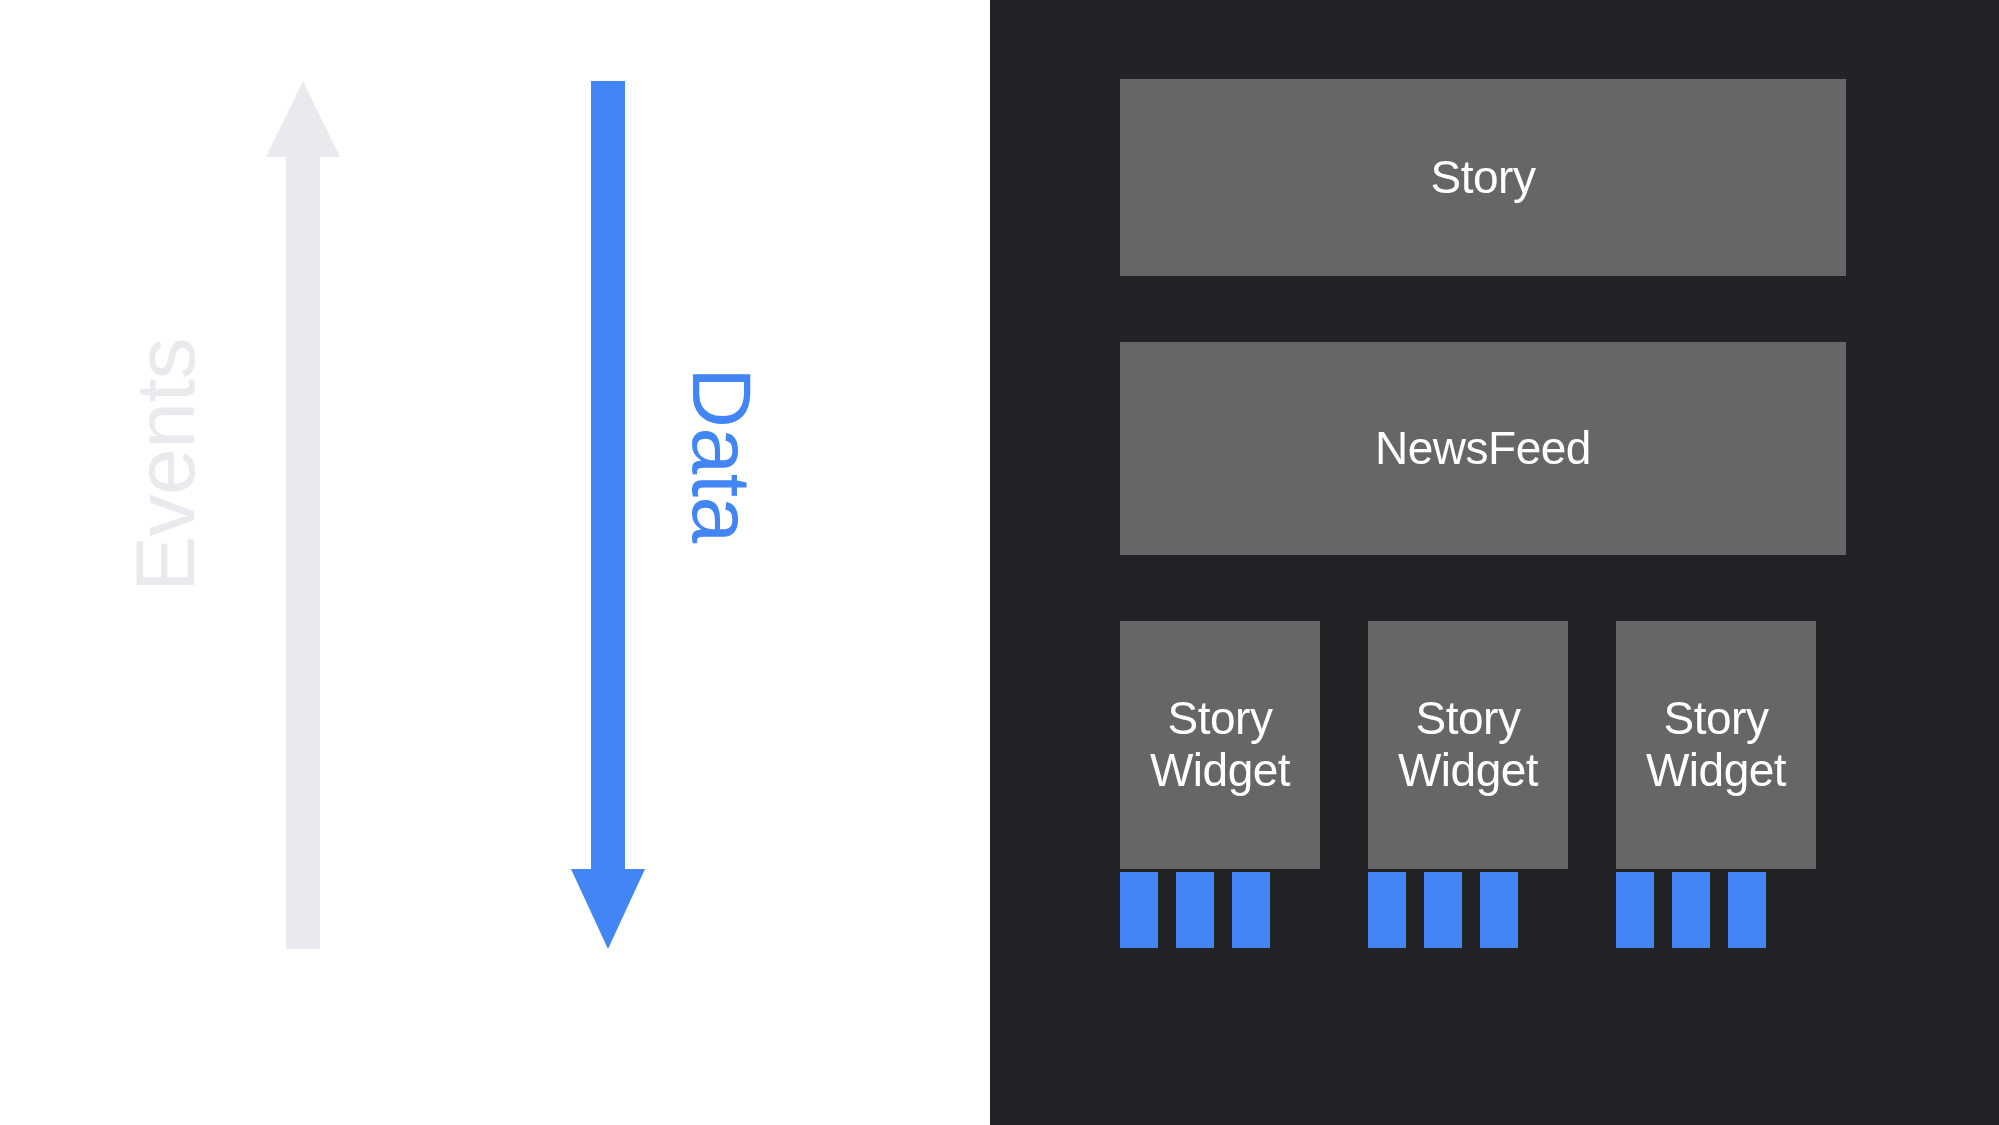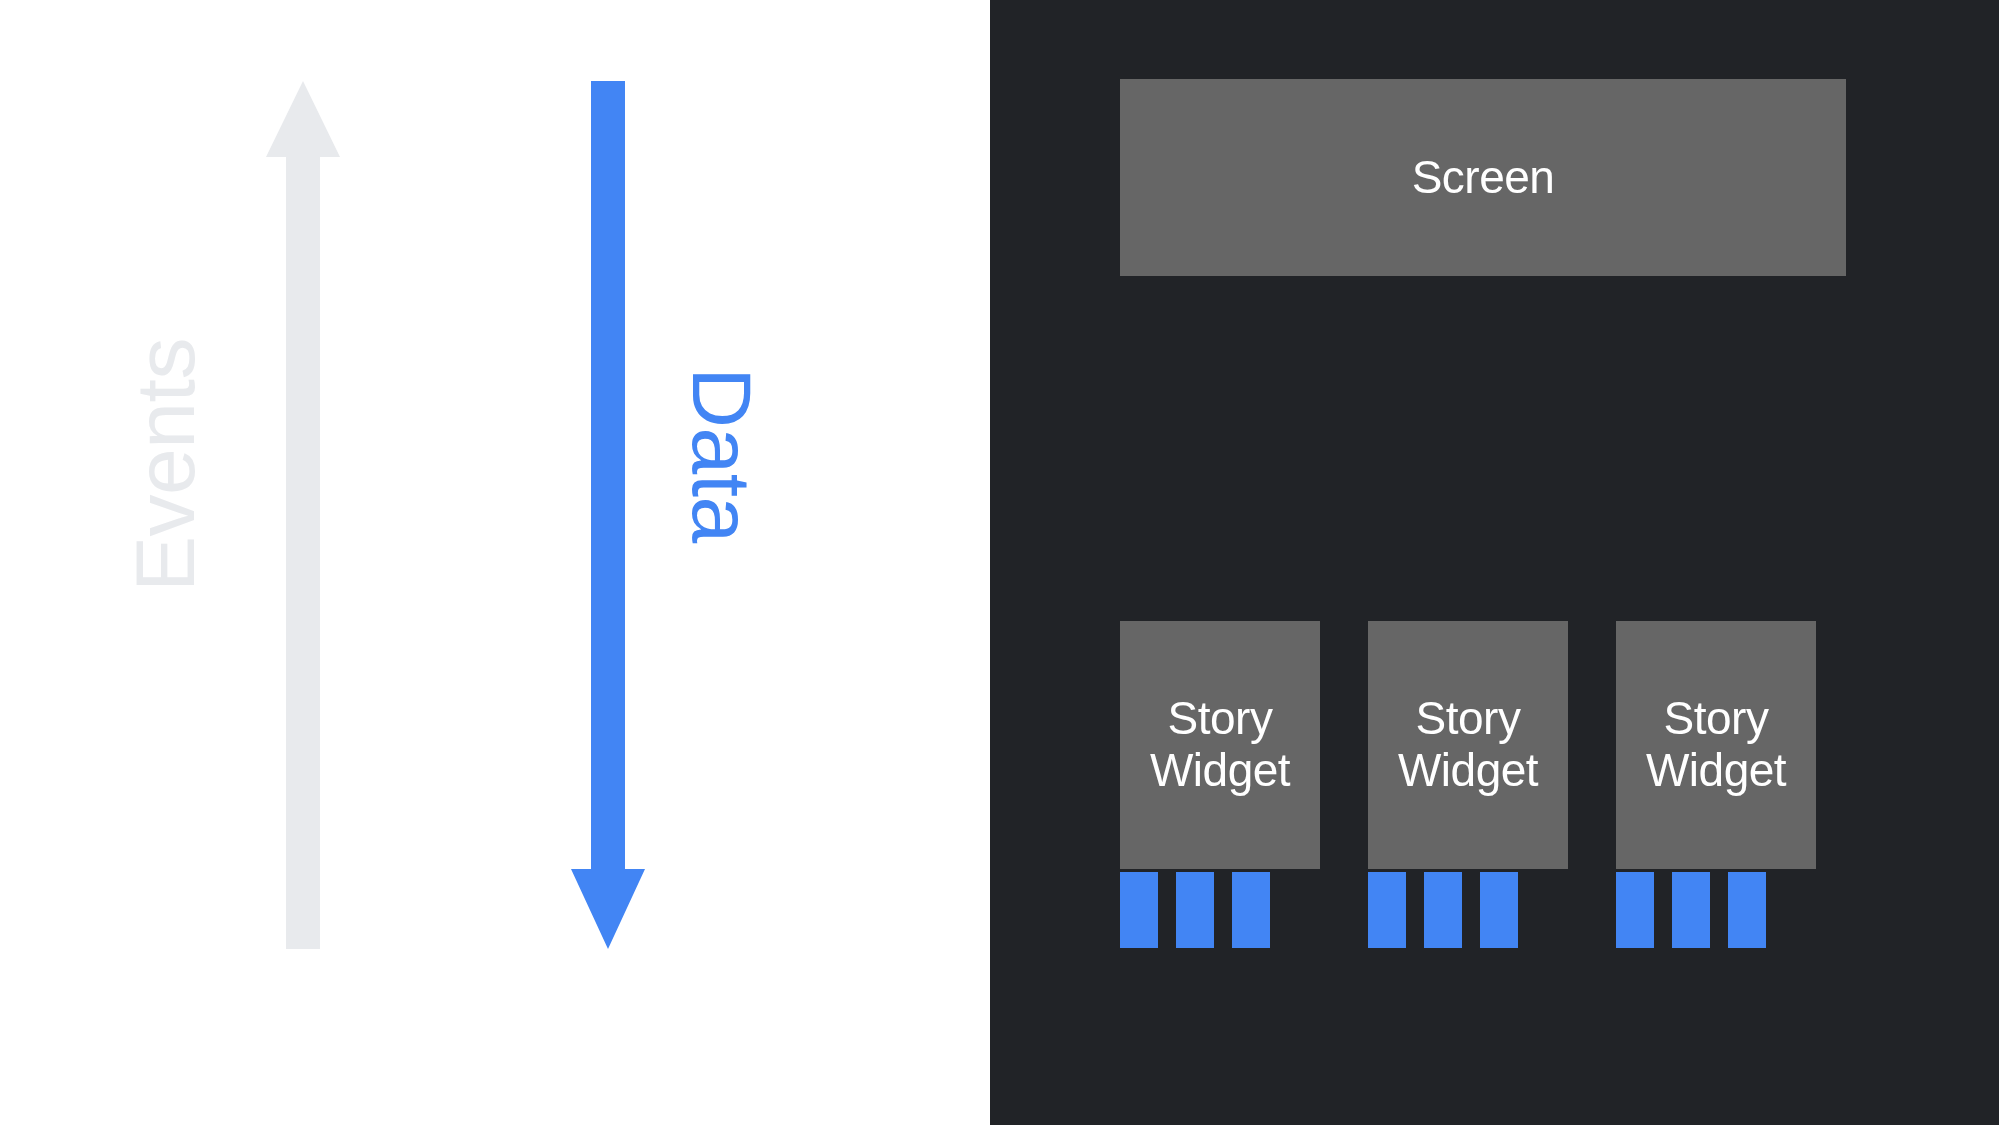--- a/index.html
+++ b/index.html
@@ -152,22 +152,23 @@
       <polygon points="26,6 60,6 60,794 80,794 43,874 6,794 26,794" fill="#4285f4"></polygon>
     </svg>
 
     <div id="events-label" class="vlabel">Events</div>
 
     <div id="data-label" class="vlabel">Data</div>
   </div>
 
   <div id="dark-panel">
 
-    <div id="screen-box" class="node-box">Screen</div>
+    <div id="screen-box" class="node-box">Story</div>
 
+    <div id="newsfeed-box" class="node-box">NewsFeed</div>
 
     <div id="widget-box-0" class="node-box widget-box">Story Widget</div>
     <div id="widget-box-1" class="node-box widget-box">Story Widget</div>
     <div id="widget-box-2" class="node-box widget-box">Story Widget</div>
 
     <div id="leaf-group-0" class="leaf-group">
       <div class="leaf"></div>
       <div class="leaf"></div>
       <div class="leaf"></div>
     </div>

